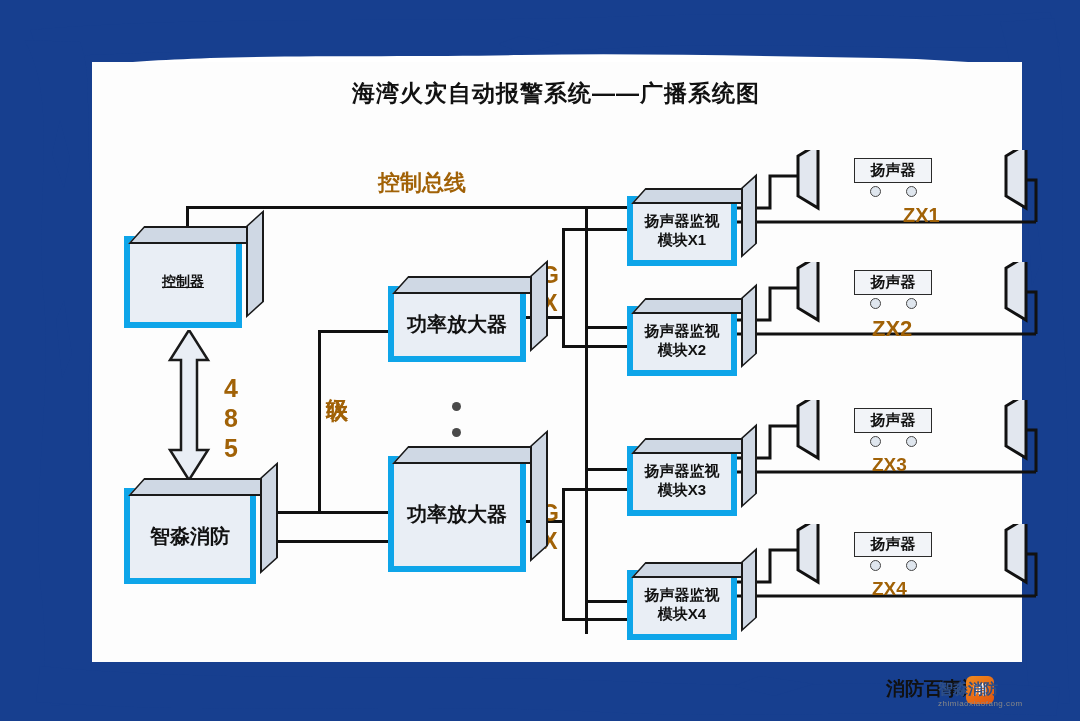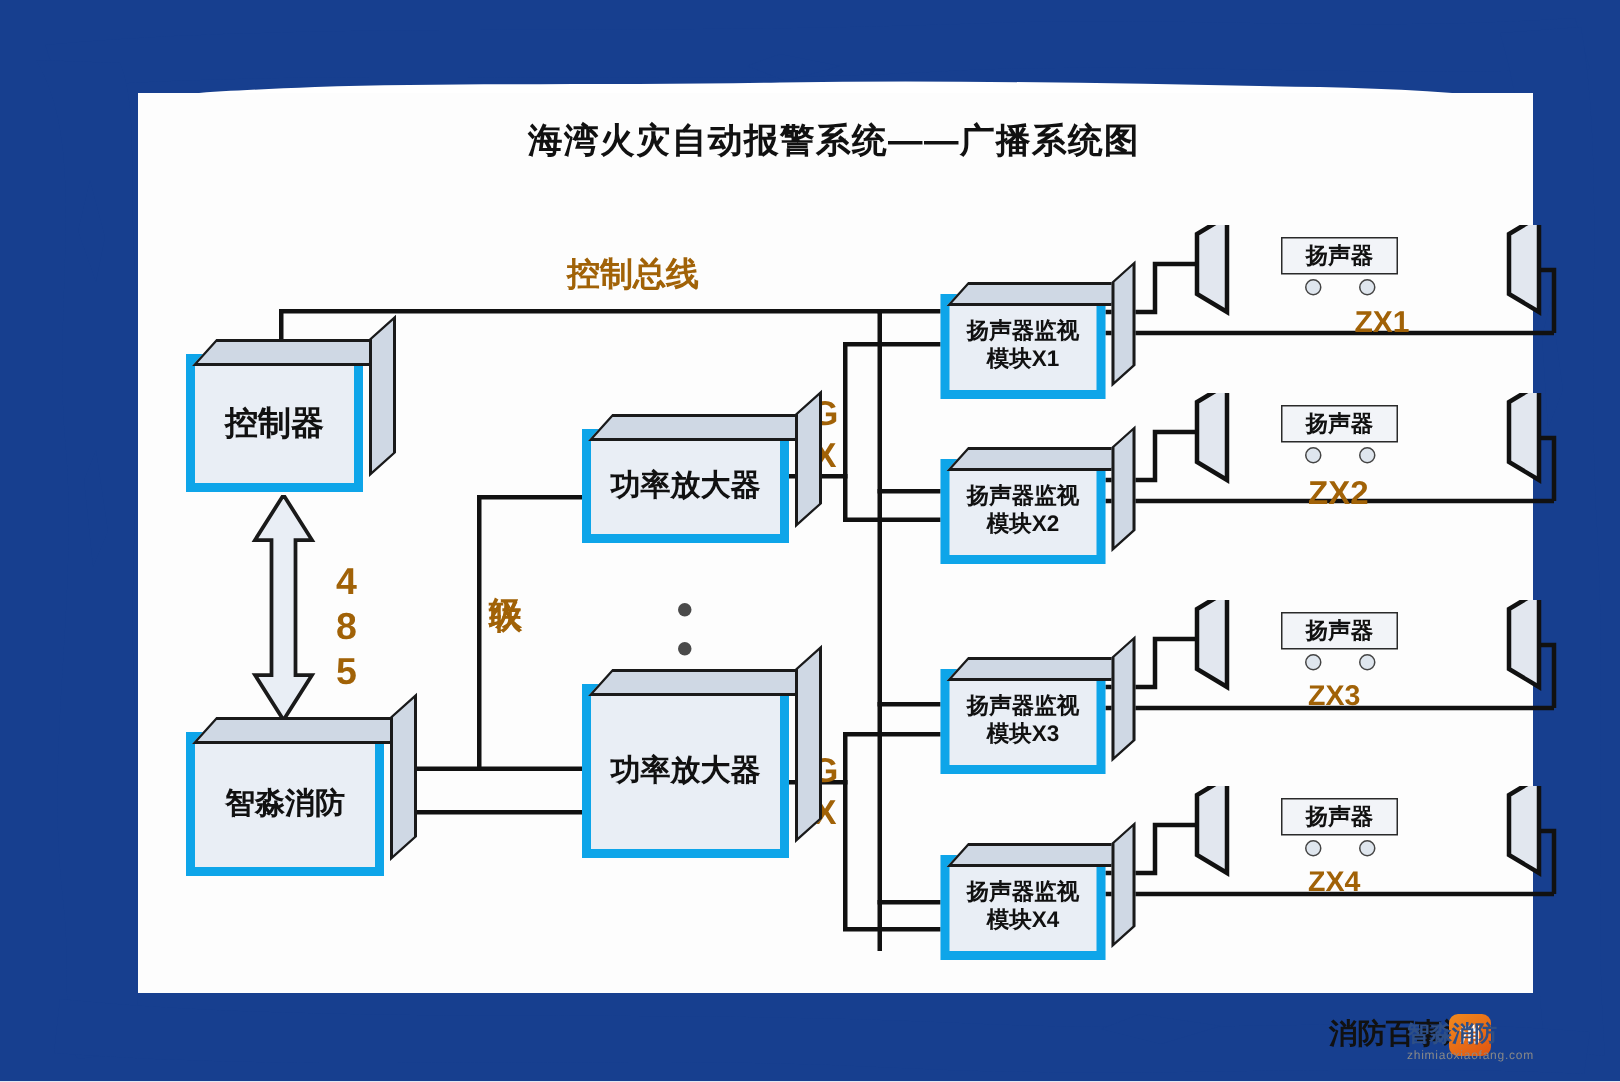--- a/index.html
+++ b/index.html
@@ -225,21 +225,21 @@
     <div class="label-plain" style="left:362px; top:168px; font-size:22px;">控制总线</div>
 
     <div class="label-plain vert" style="left:520px; top:262px; font-size:23px;">GX</div>
     <div class="label-plain vert" style="left:520px; top:500px; font-size:23px;">GX</div>
 
     <div class="cascade-dots">
       <div style="left:436px; top:402px;"></div>
       <div style="left:436px; top:428px;"></div>
     </div>
 
-    <div class="box" style="left:108px; top:236px; width:118px; height:92px; font-size:22px;">
+    <div class="box" style="left:108px; top:236px; width:118px; height:92px; font-size:14px;text-decoration:underline;">
       <div class="shadow-top" style="left:-2px; top:-16px; width:118px; height:18px; transform:skewX(-42deg); transform-origin:bottom left;"></div>
       <div class="shadow-right" style="left:116px; top:-16px; width:18px; height:92px; transform:skewY(-42deg); transform-origin:top left;"></div>
       <span>控制器</span>
     </div>
 
     <div class="box" style="left:108px; top:488px; width:132px; height:96px; font-size:20px;">
       <div class="shadow-top" style="left:-2px; top:-16px; width:132px; height:18px; transform:skewX(-42deg); transform-origin:bottom left;"></div>
       <div class="shadow-right" style="left:130px; top:-16px; width:18px; height:96px; transform:skewY(-42deg); transform-origin:top left;"></div>
       <span>智淼消防</span>
     </div>

